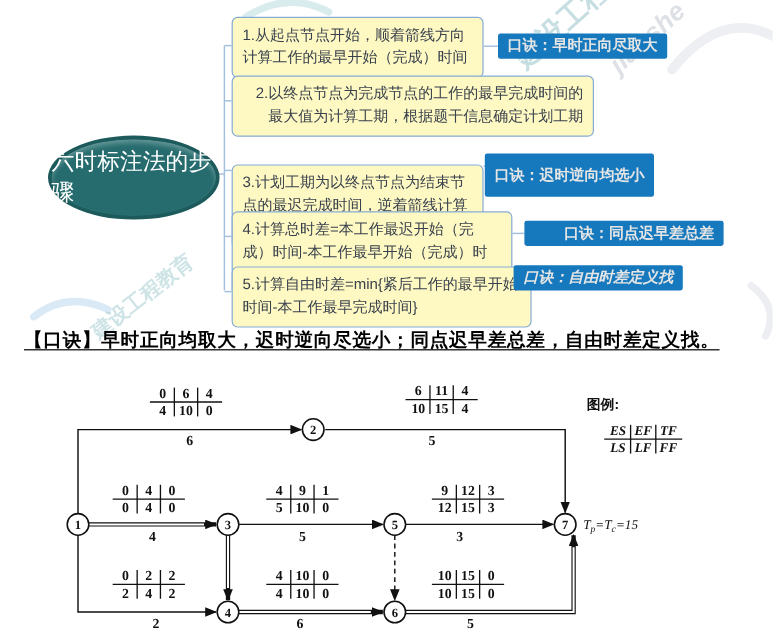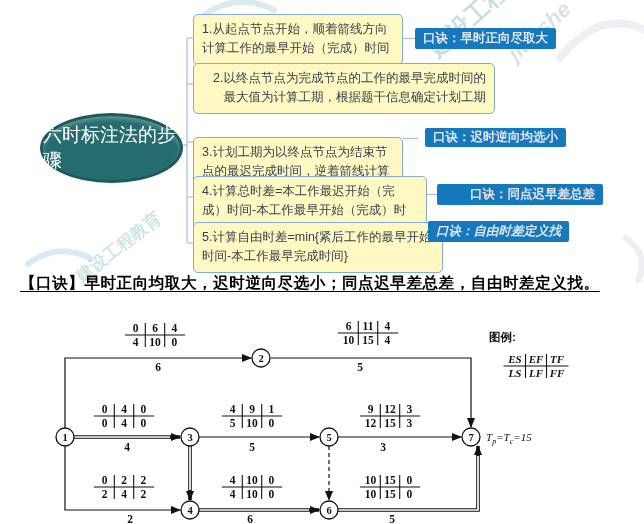--- a/index.html
+++ b/index.html
@@ -240,21 +240,21 @@
 
   <div class="mm-root">
     <span>六时标注法的步骤</span>
   </div>
 
   <div id="mm-boxes">
       <div class="mm-box" style="left: 193px; top: 14px; width: 210px; min-height: 48px;"><span>1.从起点节点开始，顺着箭线方向计算工作的最早开始（完成）时间</span></div>
       <div class="mm-koujue" style="left: 415px; top: 28px; min-width: 140px; height: 21px;">口诀：早时正向尽取大</div>
       <div class="mm-box" style="left: 193px; top: 63px; width: 302px; min-height: 42px; text-align: right;"><span>2.以终点节点为完成节点的工作的最早完成时间的最大值为计算工期，根据题干信息确定计划工期</span></div>
       <div class="mm-box" style="left: 193px; top: 112px; width: 210px; min-height: 60px; margin-top: 25px;"><span>3.计划工期为以终点节点为结束节点的最迟完成时间，逆着箭线计算各个工作的最迟完成（开始）时间</span></div>
-      <div class="mm-koujue" style="left: 425px; top: 128px; min-width: 140px; height: 19px;">口诀：迟时逆向均选小</div>
+      <div class="mm-koujue" style="left: 404px; top: 128px; min-width: 140px; height: 36px;">口诀：迟时逆向均选小</div>
       <div class="mm-box" style="left: 193px; top: 176px; width: 234px; min-height: 42px;"><span>4.计算总时差=本工作最迟开始（完成）时间-本工作最早开始（完成）时间</span></div>
       <div class="mm-koujue" style="left: 437px; top: 184px; min-width: 140px; height: 21px; padding-left: 33px;">口诀：同点迟早差总差</div>
       <div class="mm-box" style="left: 193px; top: 222px; width: 250px; min-height: 42px;"><span>5.计算自由时差=min{紧后工作的最早开始时间-本工作最早完成时间}</span></div>
       <div class="mm-koujue" style="left: 428px; top: 221px; min-width: 140px; height: 21px; font-style: italic;">口诀：自由时差定义找</div>
     </div>
 
   <div class="summary">【口诀】早时正向均取大，迟时逆向尽选小；同点迟早差总差，自由时差定义找。</div>
 </div>
 
 </body></html>

